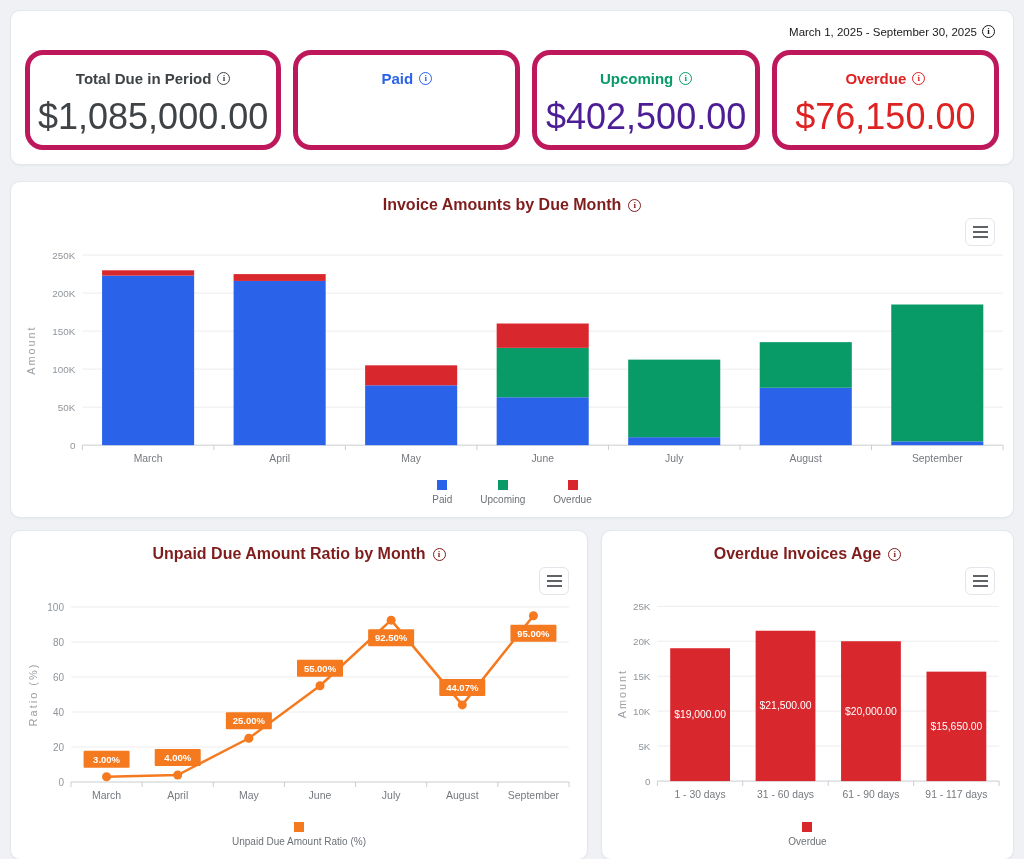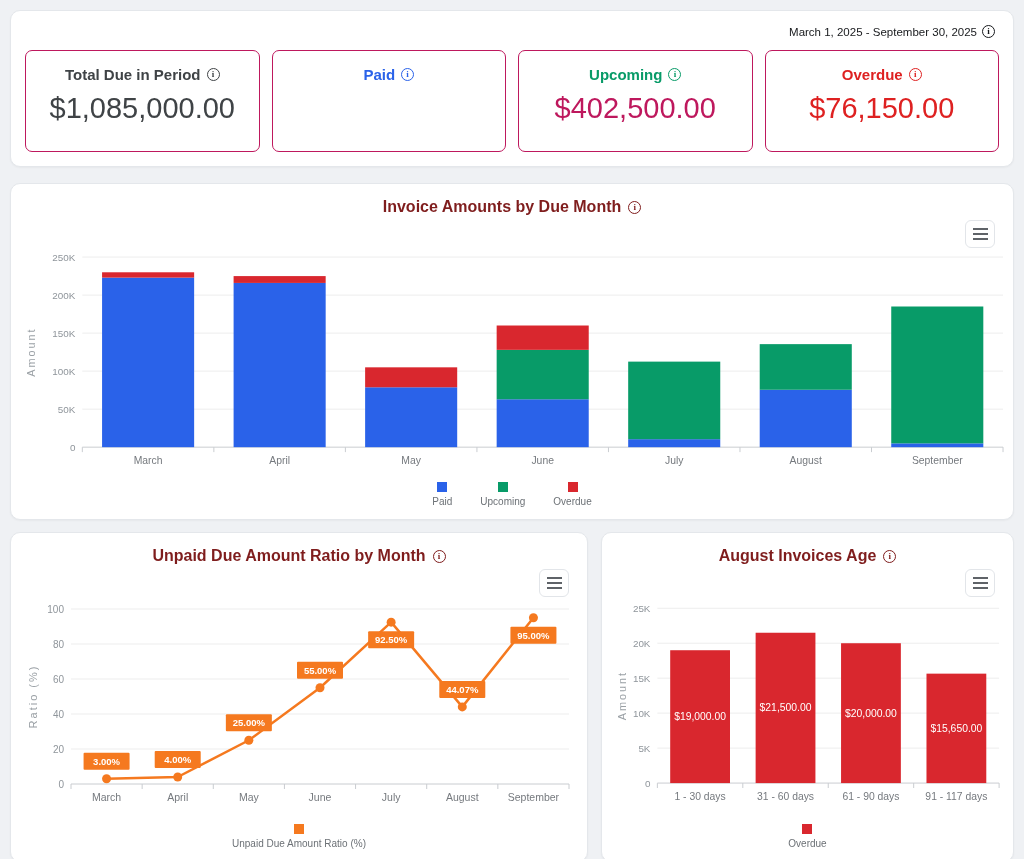--- a/index.html
+++ b/index.html
@@ -16,28 +16,28 @@
     box-shadow:0 1px 2px rgba(0,0,0,0.04);
   }
   
   .top-card { margin:10px 10px 0; padding:10px 14px 14px; }
   .date-row {
     display:flex; justify-content:flex-end; align-items:center; gap:5px;
     padding:4px 4px 12px; font-size:11.5px; color:#17191c;text-align:right;
   }
   .stats-row { display:flex; gap:12px; }
   .stat-card {
-    flex:1; border:1px solid #be185d; border-radius:7px;
-    text-align:center; padding:15px 8px 26px; background:#fff;
+    flex:1; border:5px solid #be185d; border-radius:18px;
+    text-align:center; padding:15px 8px 7px; background:#fff;
   }
   .stat-label {
     font-size:15px; font-weight:bold;
     display:flex; justify-content:center; align-items:center; gap:6px;
   }
-  .stat-value { font-size:29px; margin-top:9px; }
+  .stat-value { font-size:36px; margin-top:9px; }
   .info-icon {
     width:13px; height:13px; border:1.3px solid currentColor; border-radius:50%;
     display:inline-flex; align-items:center; justify-content:center;
     font-size:9px; font-weight:bold; line-height:1; flex:none;
     font-family:"Liberation Serif", serif;
   }
   
   .chart-card { position:relative; padding:14px 0 6px; }
   .main-chart-card { margin:16px 10px 0; }
   .bottom-row { display:flex; gap:13px; margin:12px 10px 0; }
@@ -81,21 +81,21 @@
       <div class="stat-label" style="color: rgb(42, 98, 233);">
         <span>Paid</span>
         <span class="info-icon">i</span>
       </div>
     </div>
     <div class="stat-card">
       <div class="stat-label" style="color: rgb(8, 155, 104);">
         <span>Upcoming</span>
         <span class="info-icon">i</span>
       </div>
-      <div class="stat-value" style="color: #be185d;">$402,500.00</div>
+      <div class="stat-value" style="color: #4c1d95;">$402,500.00</div>
     </div>
     <div class="stat-card">
       <div class="stat-label" style="color: rgb(222, 33, 33);">
         <span>Overdue</span>
         <span class="info-icon">i</span>
       </div>
       <div class="stat-value" style="color: rgb(222, 33, 33);">$76,150.00</div>
     </div>
   </div>
 </div>
@@ -246,21 +246,21 @@
     <div class="legend">
         <div class="legend-item">
           <span class="legend-swatch" style="background: rgb(245, 121, 31);"></span>
           <span class="legend-label">Unpaid Due Amount Ratio (%)</span>
         </div>
       </div>
   </div>
 
   <div class="card chart-card bottom-right">
     <div class="chart-title">
-      <span>August Invoices Age</span>
+      <span>Overdue Invoices Age</span>
       <span class="info-icon">i</span>
     </div>
     <div class="menu-row">
       <div class="menu-btn">
         <span class="bar"></span>
         <span class="bar"></span>
         <span class="bar"></span>
       </div>
     </div>
     <div class="chart-svg-wrap">

